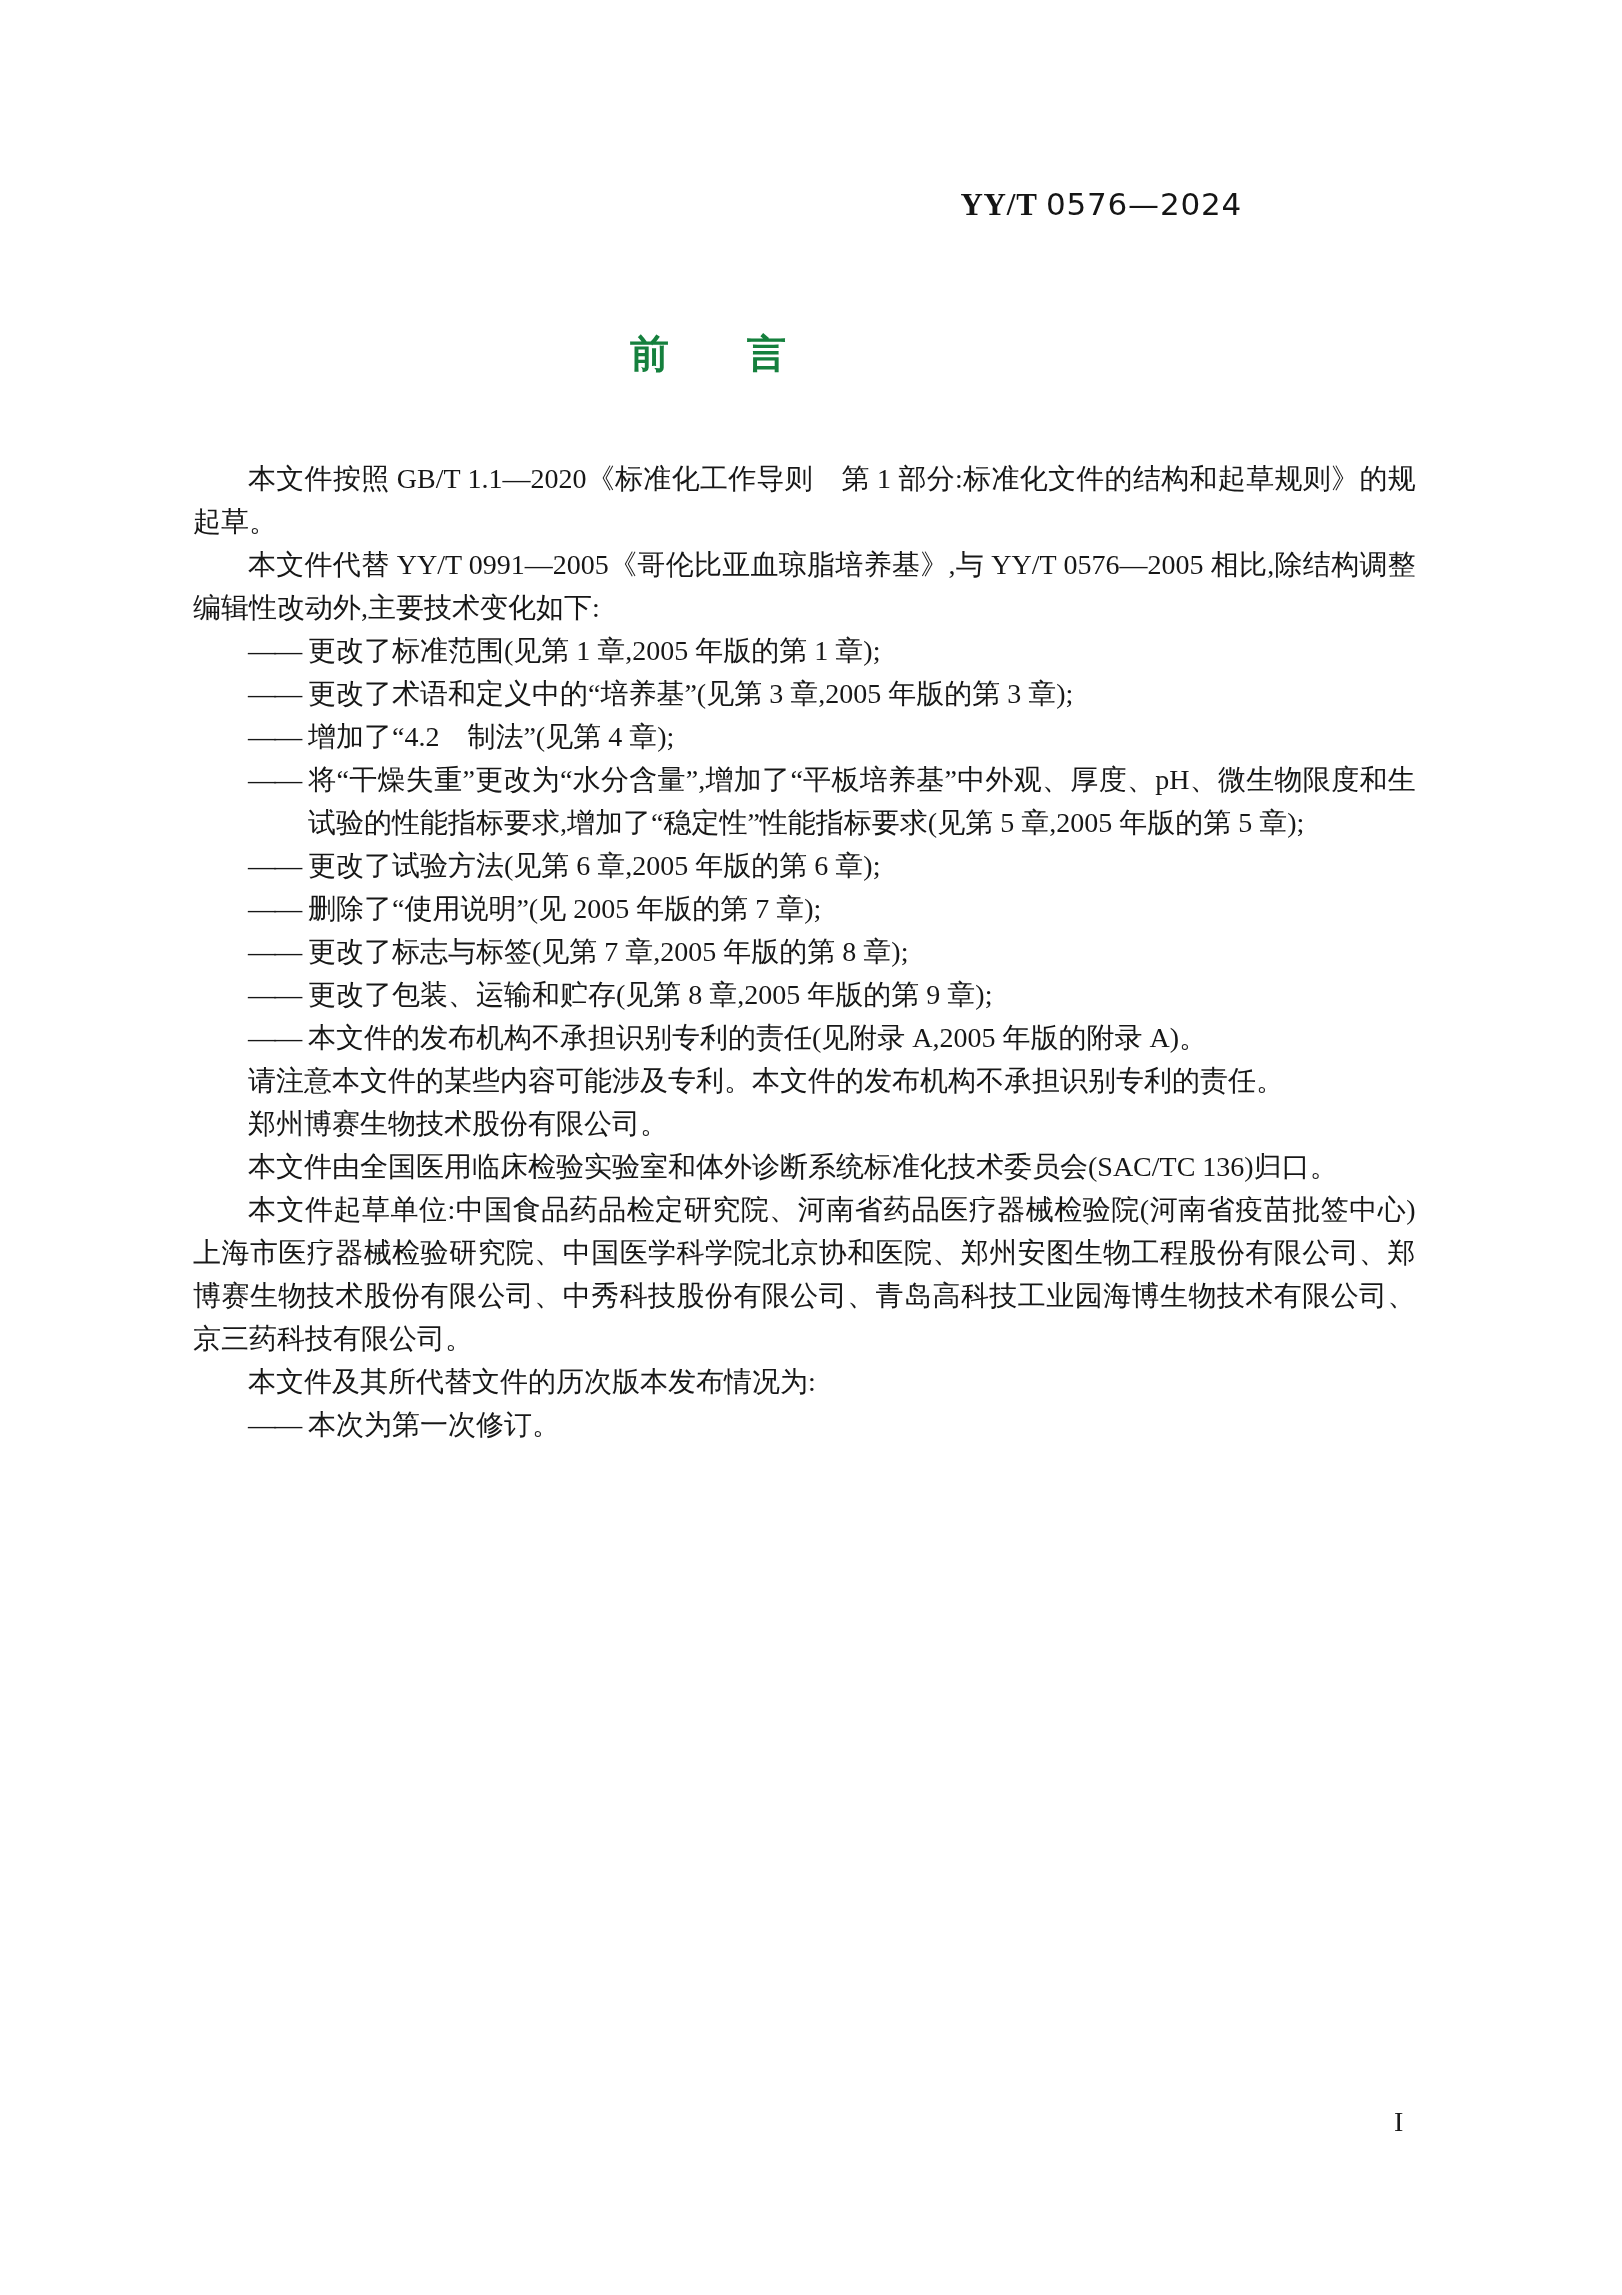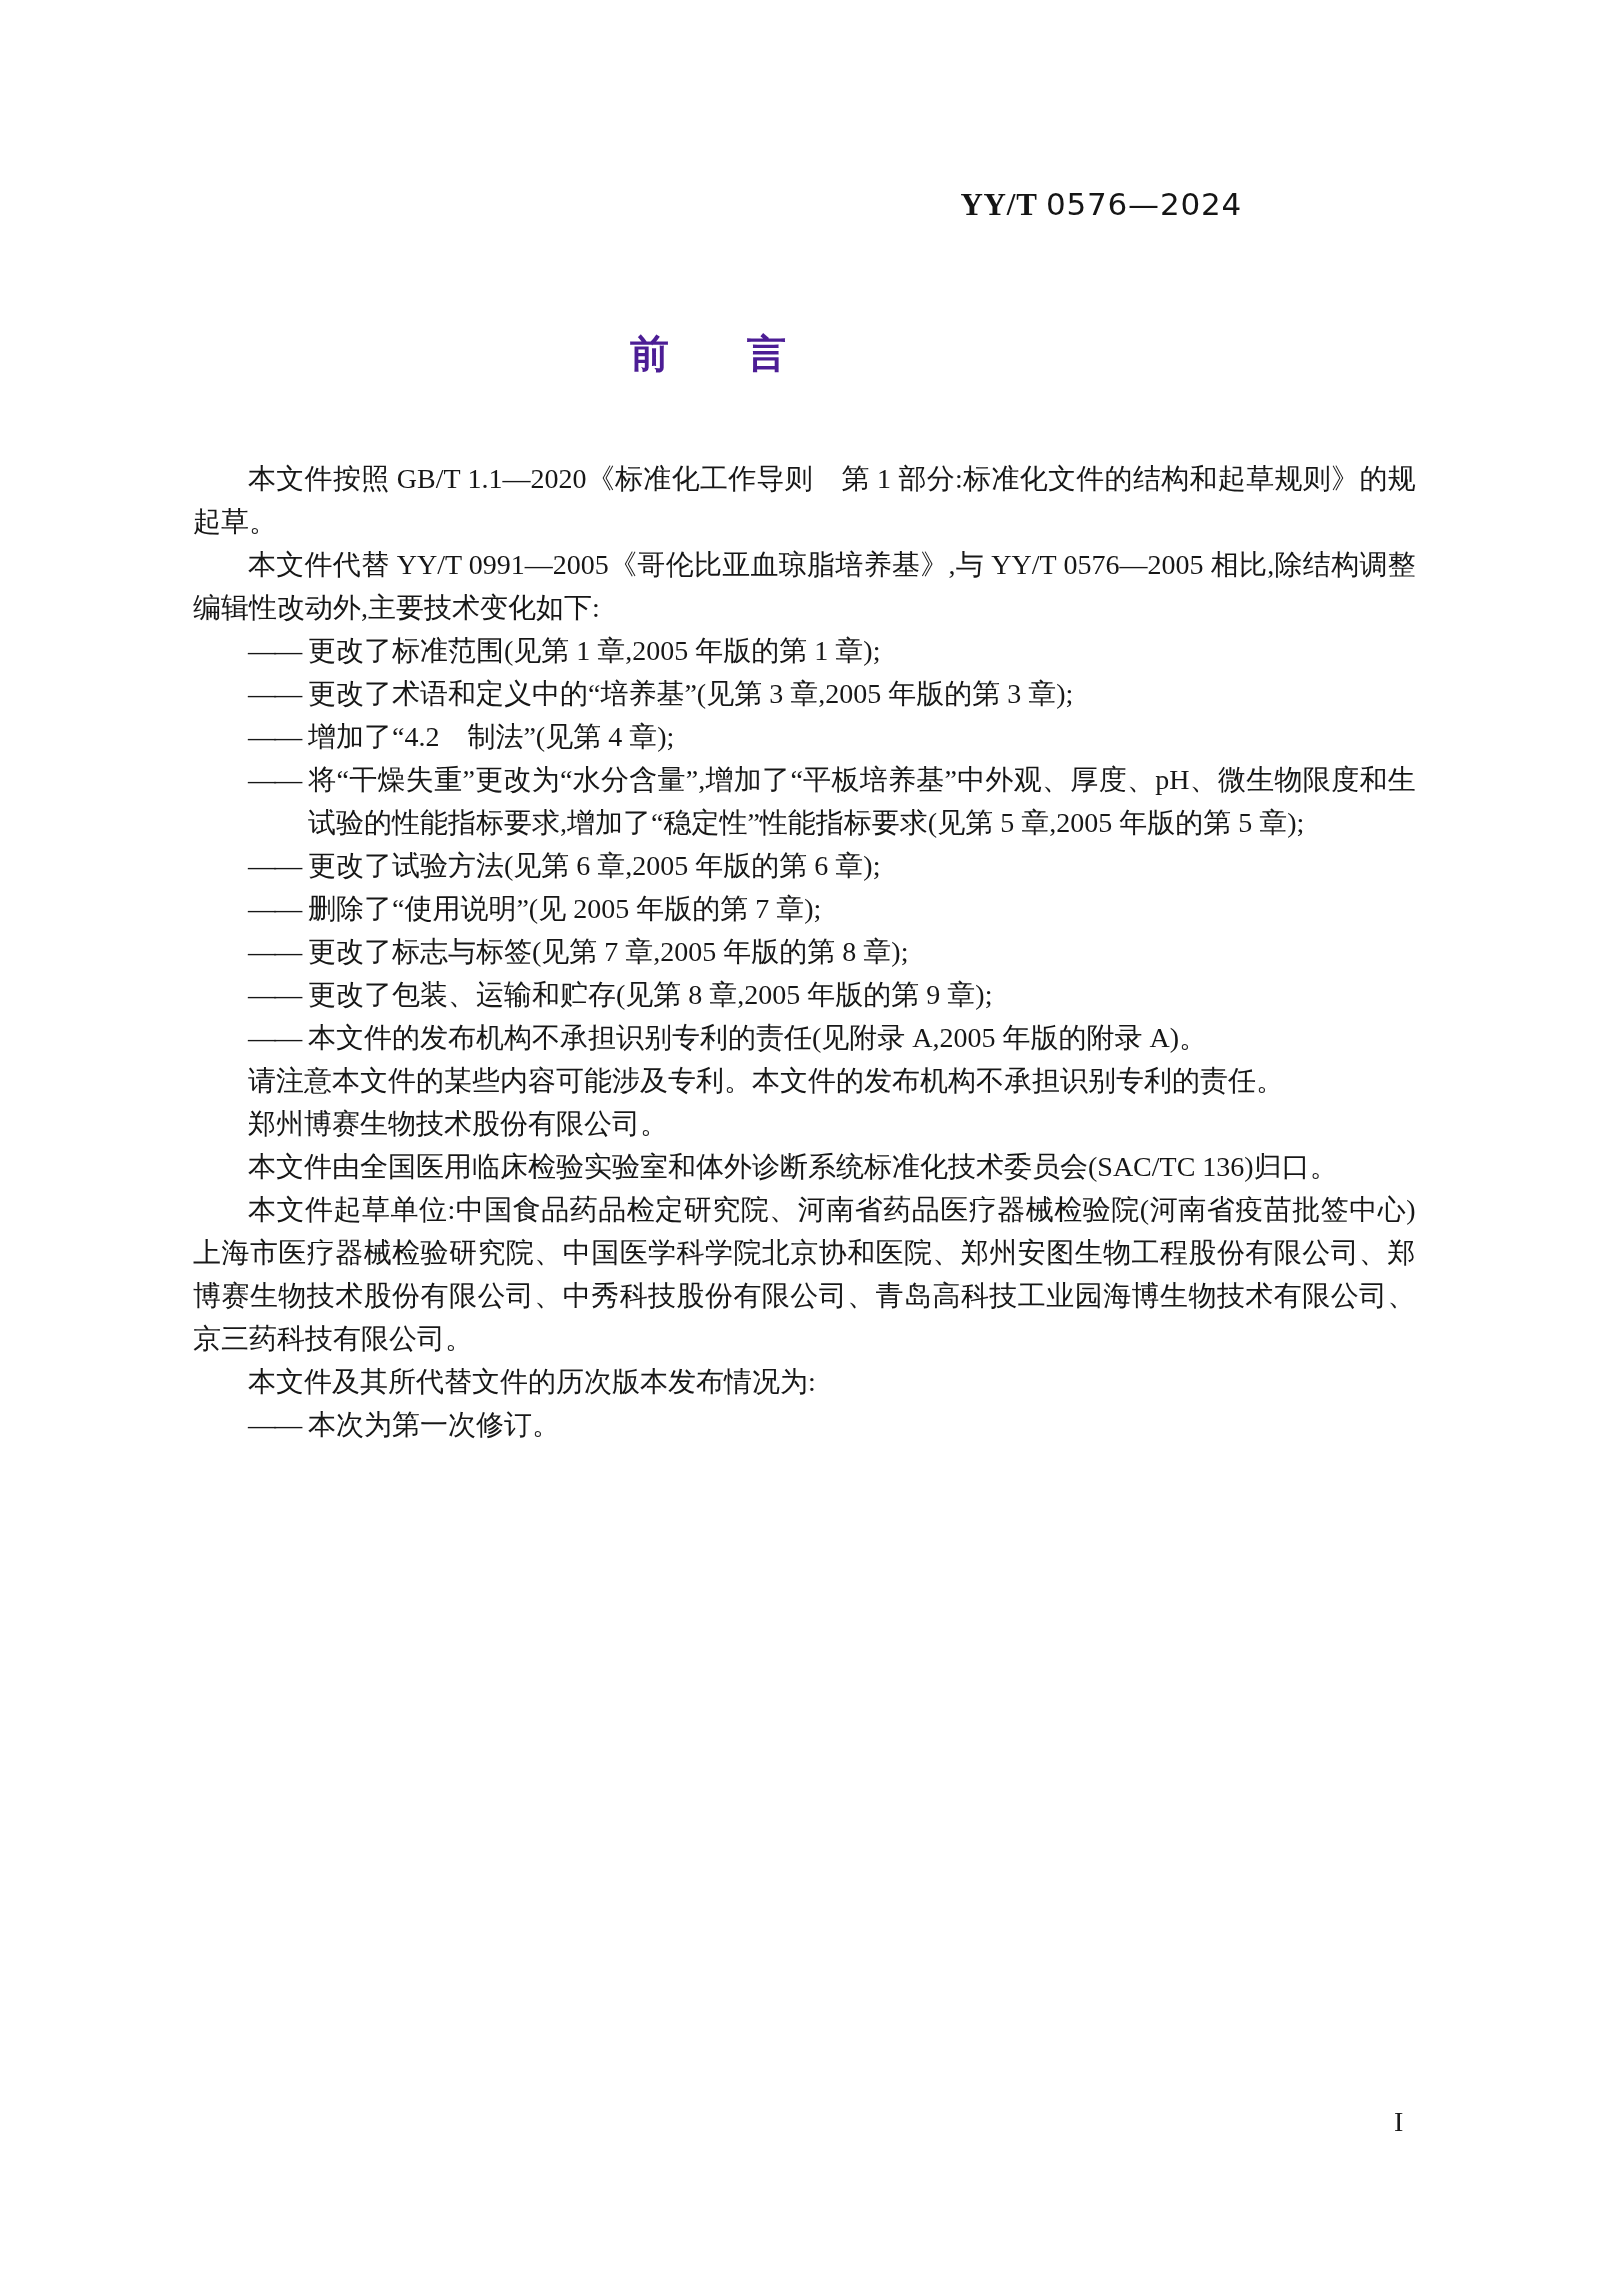--- a/index.html
+++ b/index.html
@@ -39,21 +39,21 @@
   .foreword-heading {
     position: absolute;
     top: 332px;
     left: 0;
     width: 100%;
     text-align: center;
     font-family: "DejaVu Sans", "Liberation Sans", sans-serif;
     font-weight: bold;
     font-size: 39px;
     line-height: 43px;
-    color: #4c1d95;
+    color: #15803d;
     white-space: pre;
   }
   
   .body-text {
     position: absolute;
     left: 193px;
     top: 457px;
     width: 1251px;
     font-size: 28px;
     line-height: 43px;

